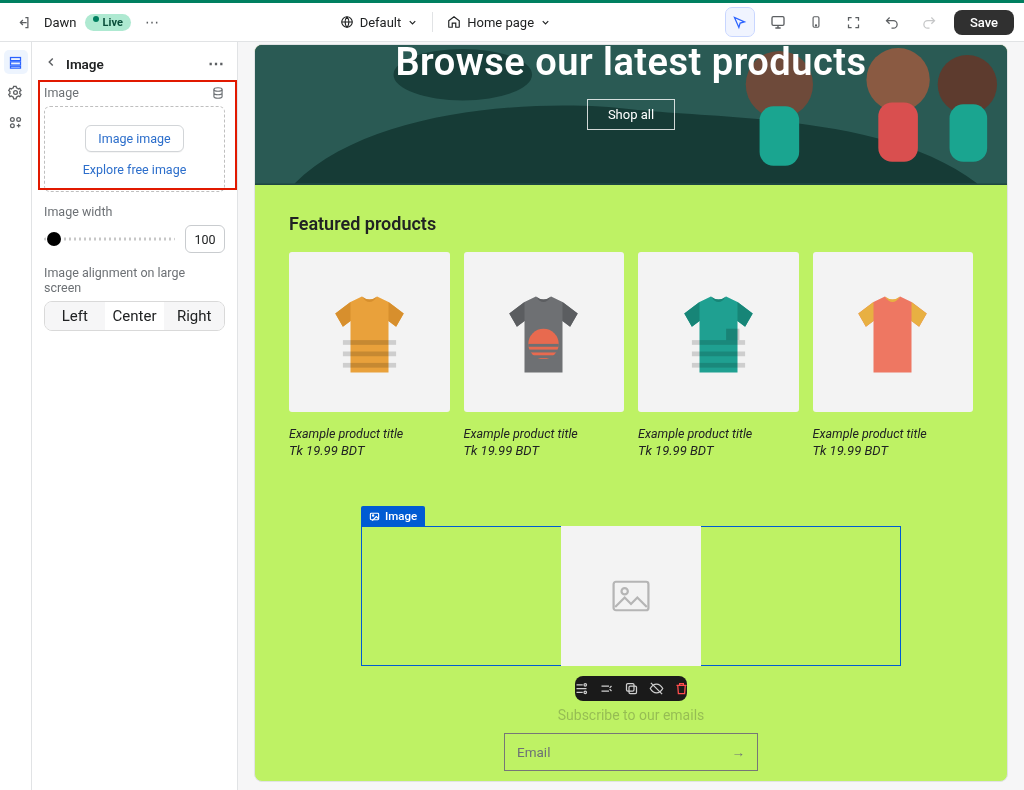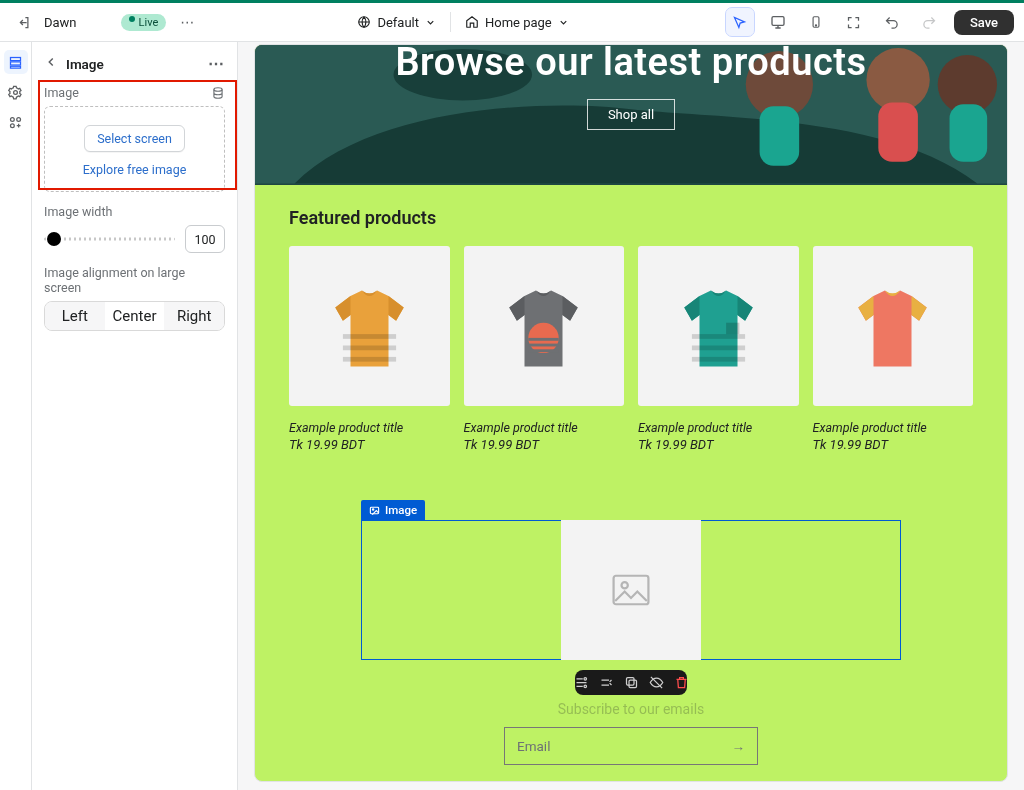--- a/index.html
+++ b/index.html
@@ -17,21 +17,21 @@
   body{border-top:3px solid var(--teal);}
 
   
   .topbar{height:39px;border-bottom:1px solid var(--border);display:flex;align-items:center;padding:0 10px;}
   .tb-left,.tb-center,.tb-right{display:flex;align-items:center;gap:8px;}
   .tb-left{flex:0 0 auto;}
   .tb-center{flex:1;justify-content:center;gap:14px;}
   .tb-right{flex:0 0 auto;gap:10px;}
   .iconbtn{width:26px;height:26px;display:flex;align-items:center;justify-content:center;border-radius:6px;color:#5c5f62;cursor:pointer;}
   .theme-name{font-size:13px;color:var(--text);}
-  .live-badge{background:#aee9d1;color:#0a4e3a;font-size:11px;font-weight:400;border-radius:10px;padding:2px 8px;display:flex;align-items:flex-start;gap:4px;margin-left:36px;}
+  .live-badge{background:#aee9d1;color:#0a4e3a;font-size:11px;font-weight:700;border-radius:10px;padding:2px 8px;display:flex;align-items:flex-start;gap:4px;}
   .live-badge::before{content:"";width:6px;height:6px;border-radius:50%;background:#008060;}
   .tb-pill{display:flex;align-items:center;gap:6px;font-size:13px;color:var(--text);cursor:pointer;}
   .vdiv{width:1px;height:20px;background:var(--border);}
   .savebtn{background:#303030;color:#fff;border:none;border-radius:8px;padding:5px 16px;font-size:13px;font-weight:500;cursor:pointer;}
   .toolicon{width:28px;height:28px;display:flex;align-items:center;justify-content:center;border-radius:6px;cursor:pointer;color:#5c5f62;}
   .toolicon.active{background:#f0f4ff;color:var(--blue-bright);outline:1px solid #c8d6ff;}
   .toolicon.disabled{opacity:.35;cursor:default;}
 
   
   .main{display:flex;height:748px;}
@@ -66,21 +66,21 @@
 
   
   .canvas{flex:1;background:var(--bg);overflow:hidden;position:relative;}
   .cframe{position:absolute;left:16px;right:16px;top:2px;bottom:8px;background:#bef264;border:1px solid var(--border);border-radius:8px;overflow:hidden;}
 
   .hero{height:140px;background:var(--dark-hero);position:relative;display:flex;flex-direction:column;align-items:center;justify-content:flex-start;color:#fff;overflow:hidden;}
   .hero h1{margin:0;font-size:38px;font-weight:600;letter-spacing:.5px;line-height:1;margin-top:-2px;}
   .hero .shopbtn{margin-top:18px;border:1px solid rgba(255,255,255,.8);background:transparent;color:#fff;font-size:13px;padding:7px 20px;cursor:pointer;}
   .hero svg.deco{position:absolute;inset:0;}
 
-  .feat{padding:22px 34px 14px;}
+  .feat{padding:28px 34px 14px;}
   .feat h2{margin:0 0 18px;font-size:18px;font-weight:600;}
   .grid{display:flex;gap:14px;}
   .card{flex:1;font-style:italic;}
   .thumb{background:#f3f3f3;height:160px;border-radius:3px;display:flex;align-items:center;justify-content:center;}
   .thumb svg{width:95px;height:95px;}
   .ptitle{margin:14px 0 2px;font-size:12.5px;color:var(--text);}
   .price{font-size:13px;color:var(--text);}
 
   .img-section{margin:34px auto 0;width:540px;}
   .img-tag{display:inline-flex;align-items:center;gap:5px;background:#005bd3;color:#fff;font-size:11.5px;font-weight:500;padding:3px 8px;border-radius:2px 2px 0 0;}
@@ -210,21 +210,21 @@
 
     <div class="sec">
       <div class="sec-hdr">
         <span>Image</span>
         <span class="db"><svg width="14" height="14" viewBox="0 0 24 24" fill="none" stroke="currentColor" stroke-width="2">
               <ellipse cx="12" cy="6" rx="7" ry="3"></ellipse>
               <path d="M5 6v6c0 1.7 3.1 3 7 3s7-1.3 7-3V6M5 12v6c0 1.7 3.1 3 7 3s7-1.3 7-3v-6"></path>
             </svg></span>
       </div>
       <div class="dropzone">
-        <button class="btn-secondary">Select screen</button>
+        <button class="btn-secondary">Image image</button>
         <span class="linkish">Explore free image</span>
       </div>
     </div>
 
     <div class="sec">
       <div class="ctrl-label">Image width</div>
       <div class="width-row">
         <div class="slider">
           <div class="slider-track"></div>
             <div class="slider-thumb"></div>

